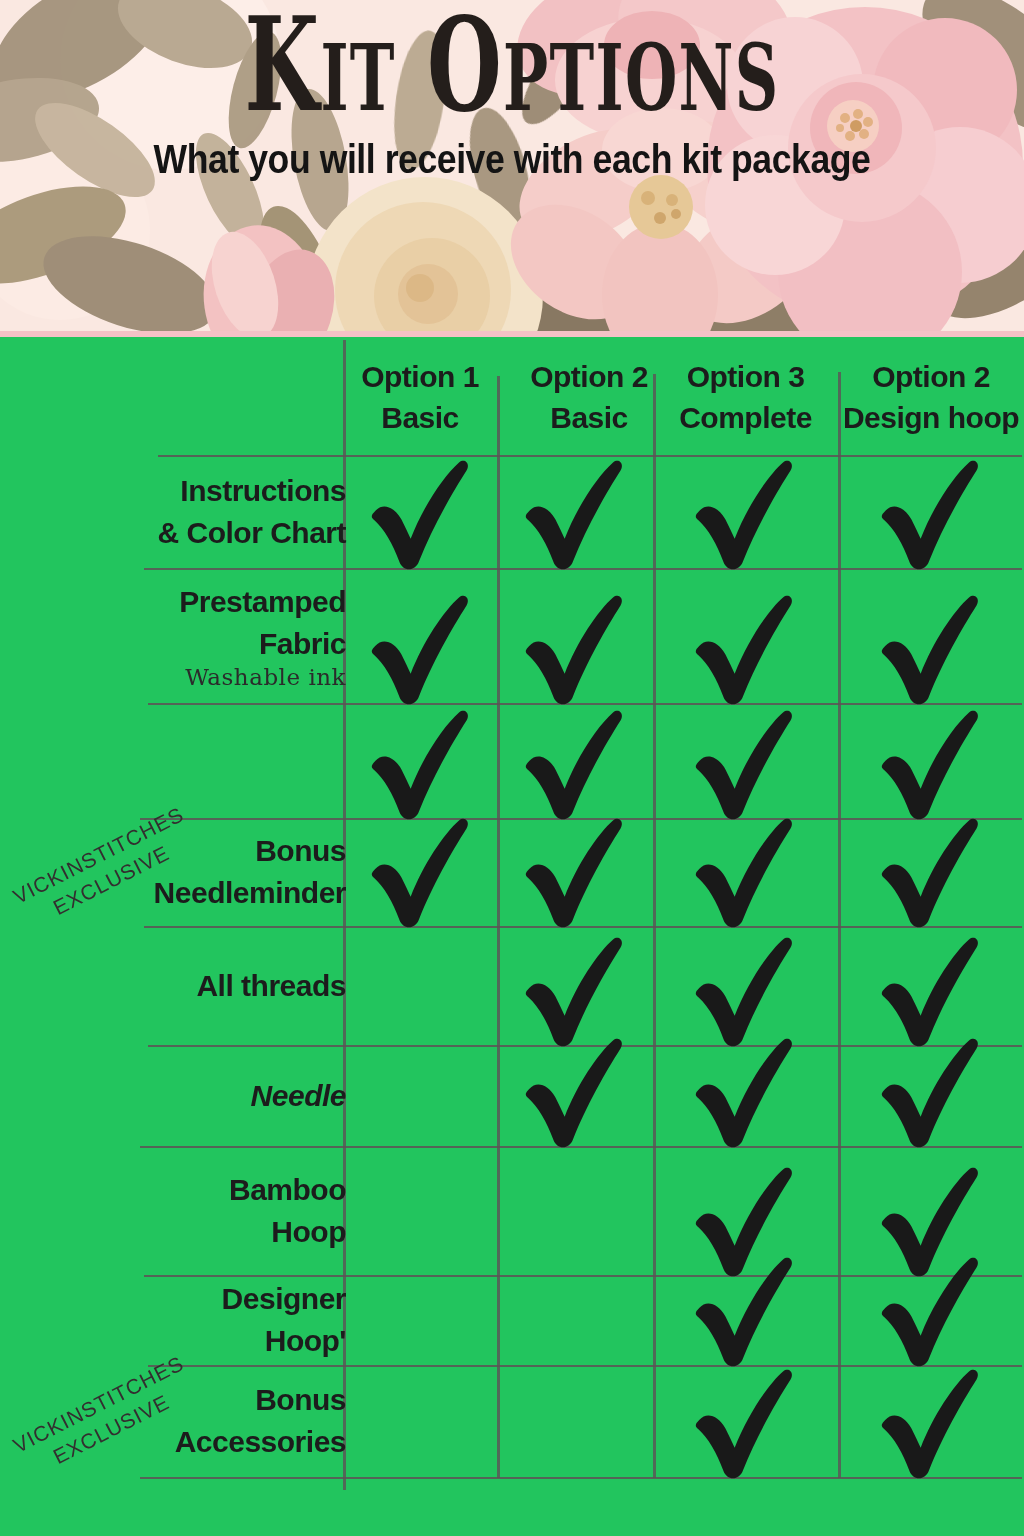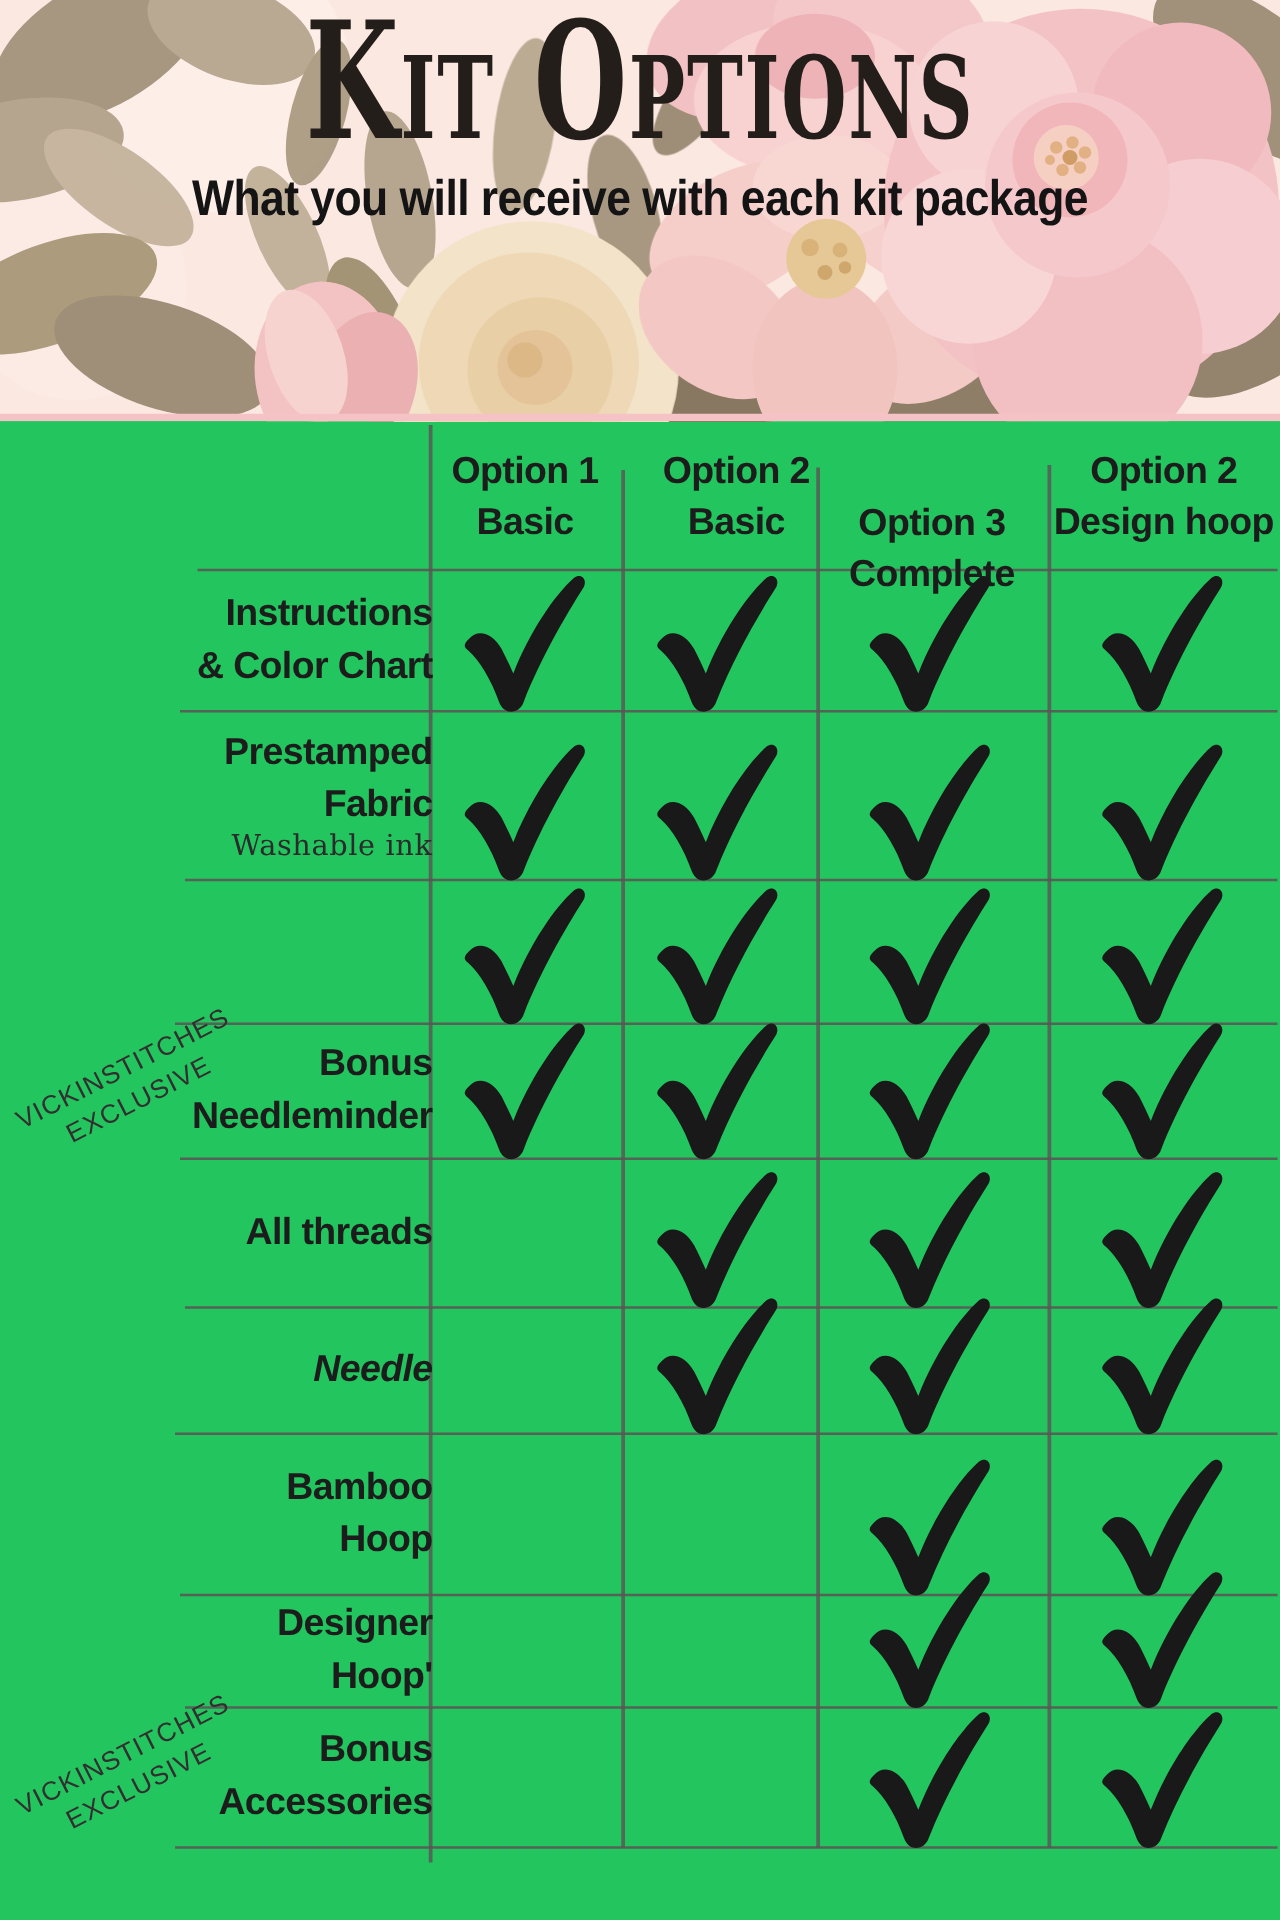--- a/index.html
+++ b/index.html
@@ -123,21 +123,21 @@
       <div class="vline" style="left: 653px; top: 374px; height: 1104px; background: rgb(94, 81, 86);"></div>
       <div class="vline" style="left: 838px; top: 372px; height: 1106px; background: rgb(94, 81, 86);"></div>
       <div class="colhead" style="left: 343px; top: 356px; width: 154px;">
         <div>Option 1</div>
         <div>Basic</div>
       </div>
       <div class="colhead" style="left: 497px; top: 356px; width: 156px; margin-left: 14px;">
         <div>Option 2</div>
         <div>Basic</div>
       </div>
-      <div class="colhead" style="left: 653px; top: 356px; width: 185px; margin-top: 42px;">
+      <div class="colhead" style="left: 653px; top: 356px; width: 185px;">
         <div>Option 3</div>
         <div>Complete</div>
       </div>
       <div class="colhead" style="left: 838px; top: 356px; width: 186px;">
         <div>Option 2</div>
         <div>Design hoop</div>
       </div>
       <div class="rowlabel" style="left: 126px; top: 455px; width: 220px; height: 113px;">
         <div>Instructions</div>
         <div>&amp; Color Chart</div>

